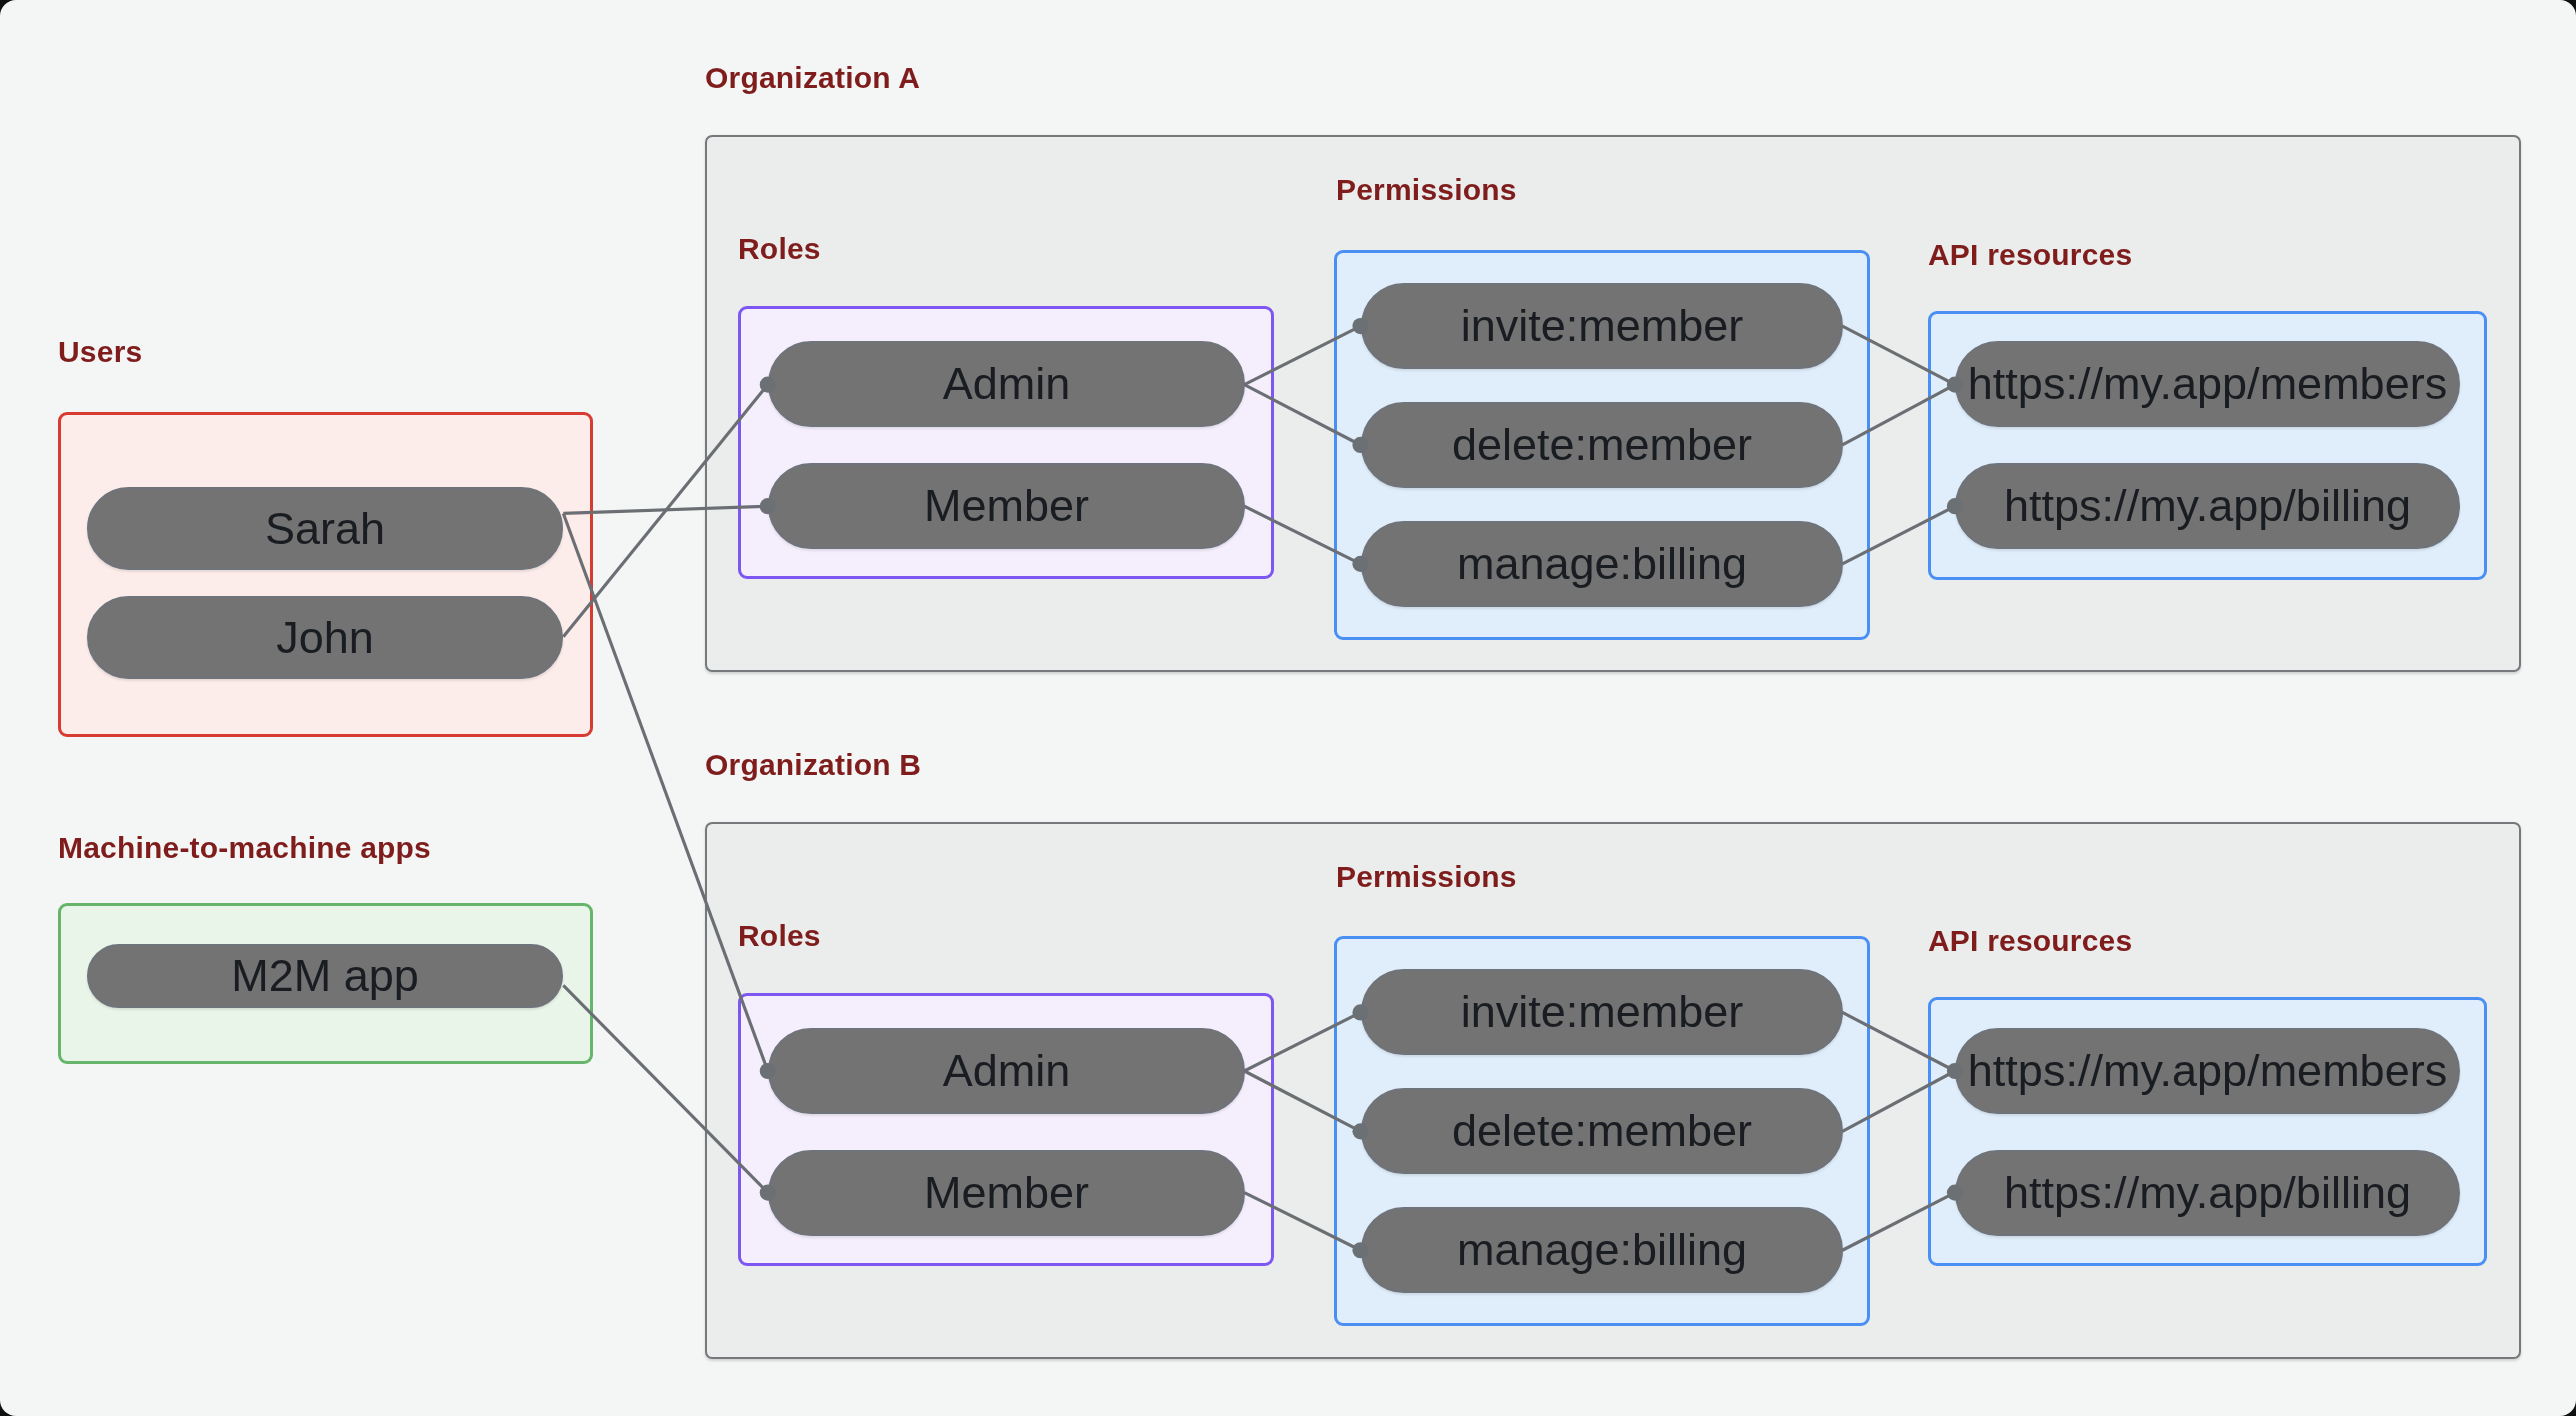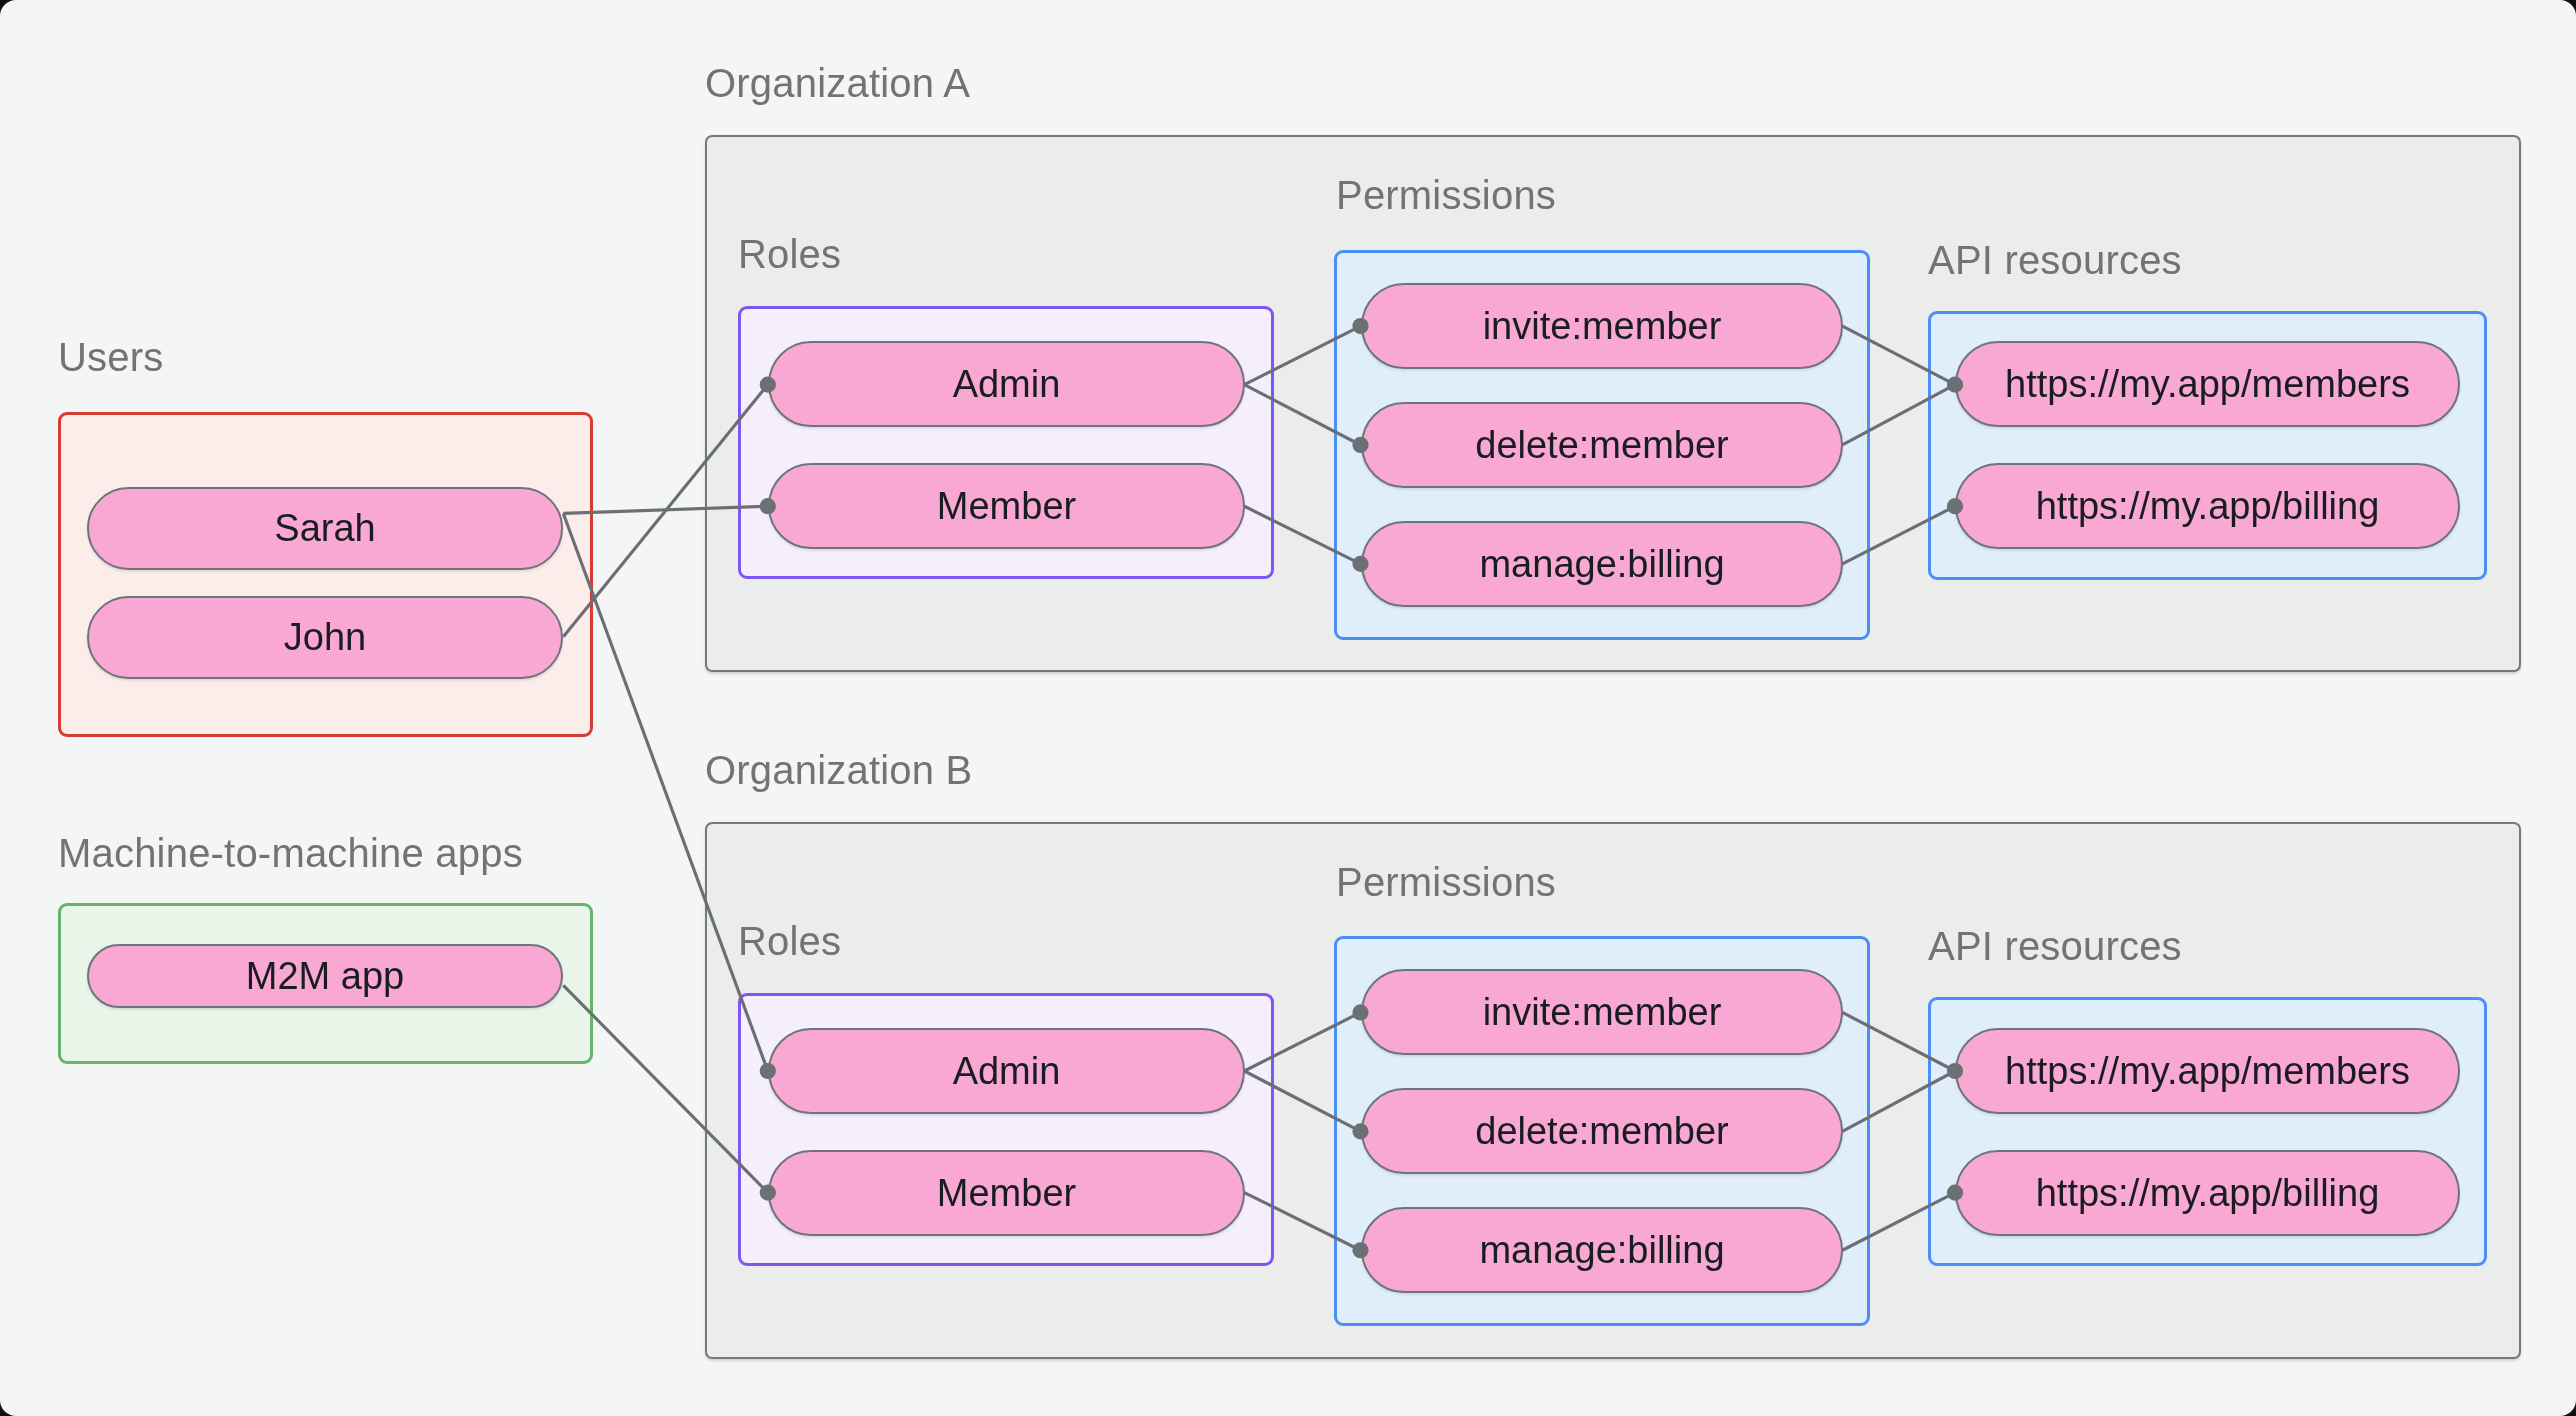--- a/index.html
+++ b/index.html
@@ -21,36 +21,36 @@
     border:2.7px solid #75797c;
     border-radius:7.2px;
     box-shadow:0 1.8px 2.7px rgba(0,0,0,.15);
   }
   .group.red{   background:#fcecea; border:3.6px solid #d83b31; }
   .group.green{ background:#e9f5e9; border:3.6px solid #66b56b; }
   .group.purple{background:#f5effd; border:3.6px solid #7e57f2; }
   .group.blue{  background:#e0eefb; border:3.6px solid #4a90f4; }
   .glabel{
     position:absolute;
-    font-size:40px;
-    font-weight:400;
-    color:#737373;
+    font-size:30px;
+    font-weight:700;
+    color:#7f1d1d;
     white-space:nowrap;
     letter-spacing:0.2px;
   }
   .pill{
     position:absolute;
-    background:#f9a8d4;
+    background:#737373;
     border:2.7px solid #6f737a;
     border-radius:900px;
     box-sizing:border-box;
     display:flex;
     align-items:center;
     justify-content:center;
-    font-size:38px;
+    font-size:45px;
     color:#191c21;
     white-space:nowrap;
     box-shadow:0 1.8px 2.7px rgba(0,0,0,.10);
     text-align:center;
   }
   svg.wires{
     position:absolute;
     left:0;top:0;
     pointer-events:none;
   }

